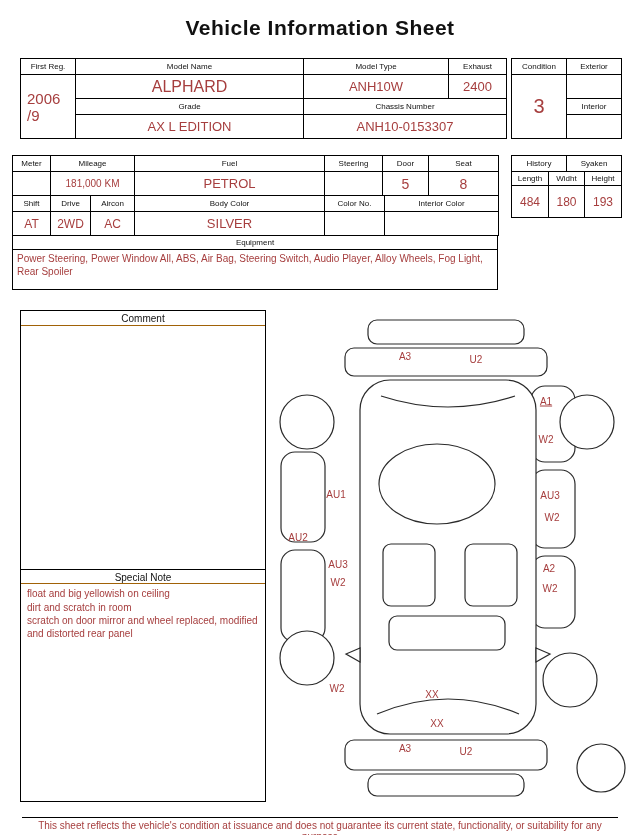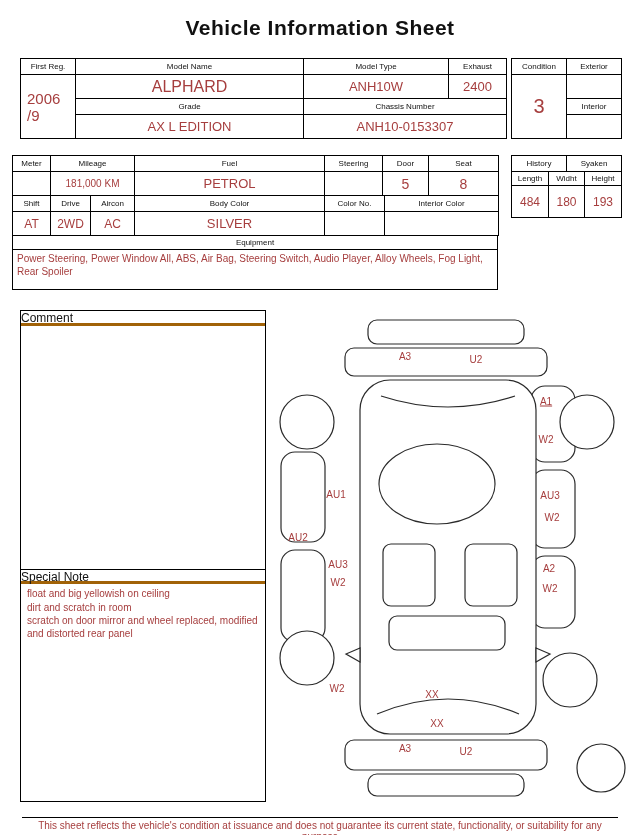--- a/index.html
+++ b/index.html
@@ -23,21 +23,21 @@
   .f10 { font-size:10px; }
   .f9  { font-size:9px; }
   .h30 { height:24px; }
   .h28 { height:28px; }
   .h36 { height:36px; }
   .h32 { height:32px; }
   .firstreg { text-align:left; padding-left:6px; line-height:17px; font-size:15px; }
   .equip { text-align:left; vertical-align:top; padding:2px 4px; line-height:13px; height:40px; }
   .comment-box { left:20px; top:310px; width:246px; height:492px; border:1px solid #000;
                  display:flex; flex-direction:column; background:#fff; }
-  .box-hdr { border-bottom:3px solid #a16207; text-align:left; font-size:12px; color:#111;
+  .box-hdr { border-bottom:1px solid #a16207; text-align:center; font-size:10px; color:#111;
              height:15px; line-height:15px; flex:0 0 auto; }
   .comment-area { height:243px; flex:0 0 auto; }
   .note-hdr { border-top:1px solid #000; }
   .note-body { flex:1 1 auto; color:#a63e3e; font-size:10px; line-height:12.5px;
                padding:4px 6px; text-align:left; }
   .note-body div { margin-bottom:1px; }
   .diagram { left:265px; top:312px; width:372px; height:492px; }
   .diagram svg { position:absolute; left:0; top:0; }
   .dmg { position:absolute; transform:translate(-50%,-50%); color:#a63e3e;
          font-size:10px; white-space:nowrap; }

